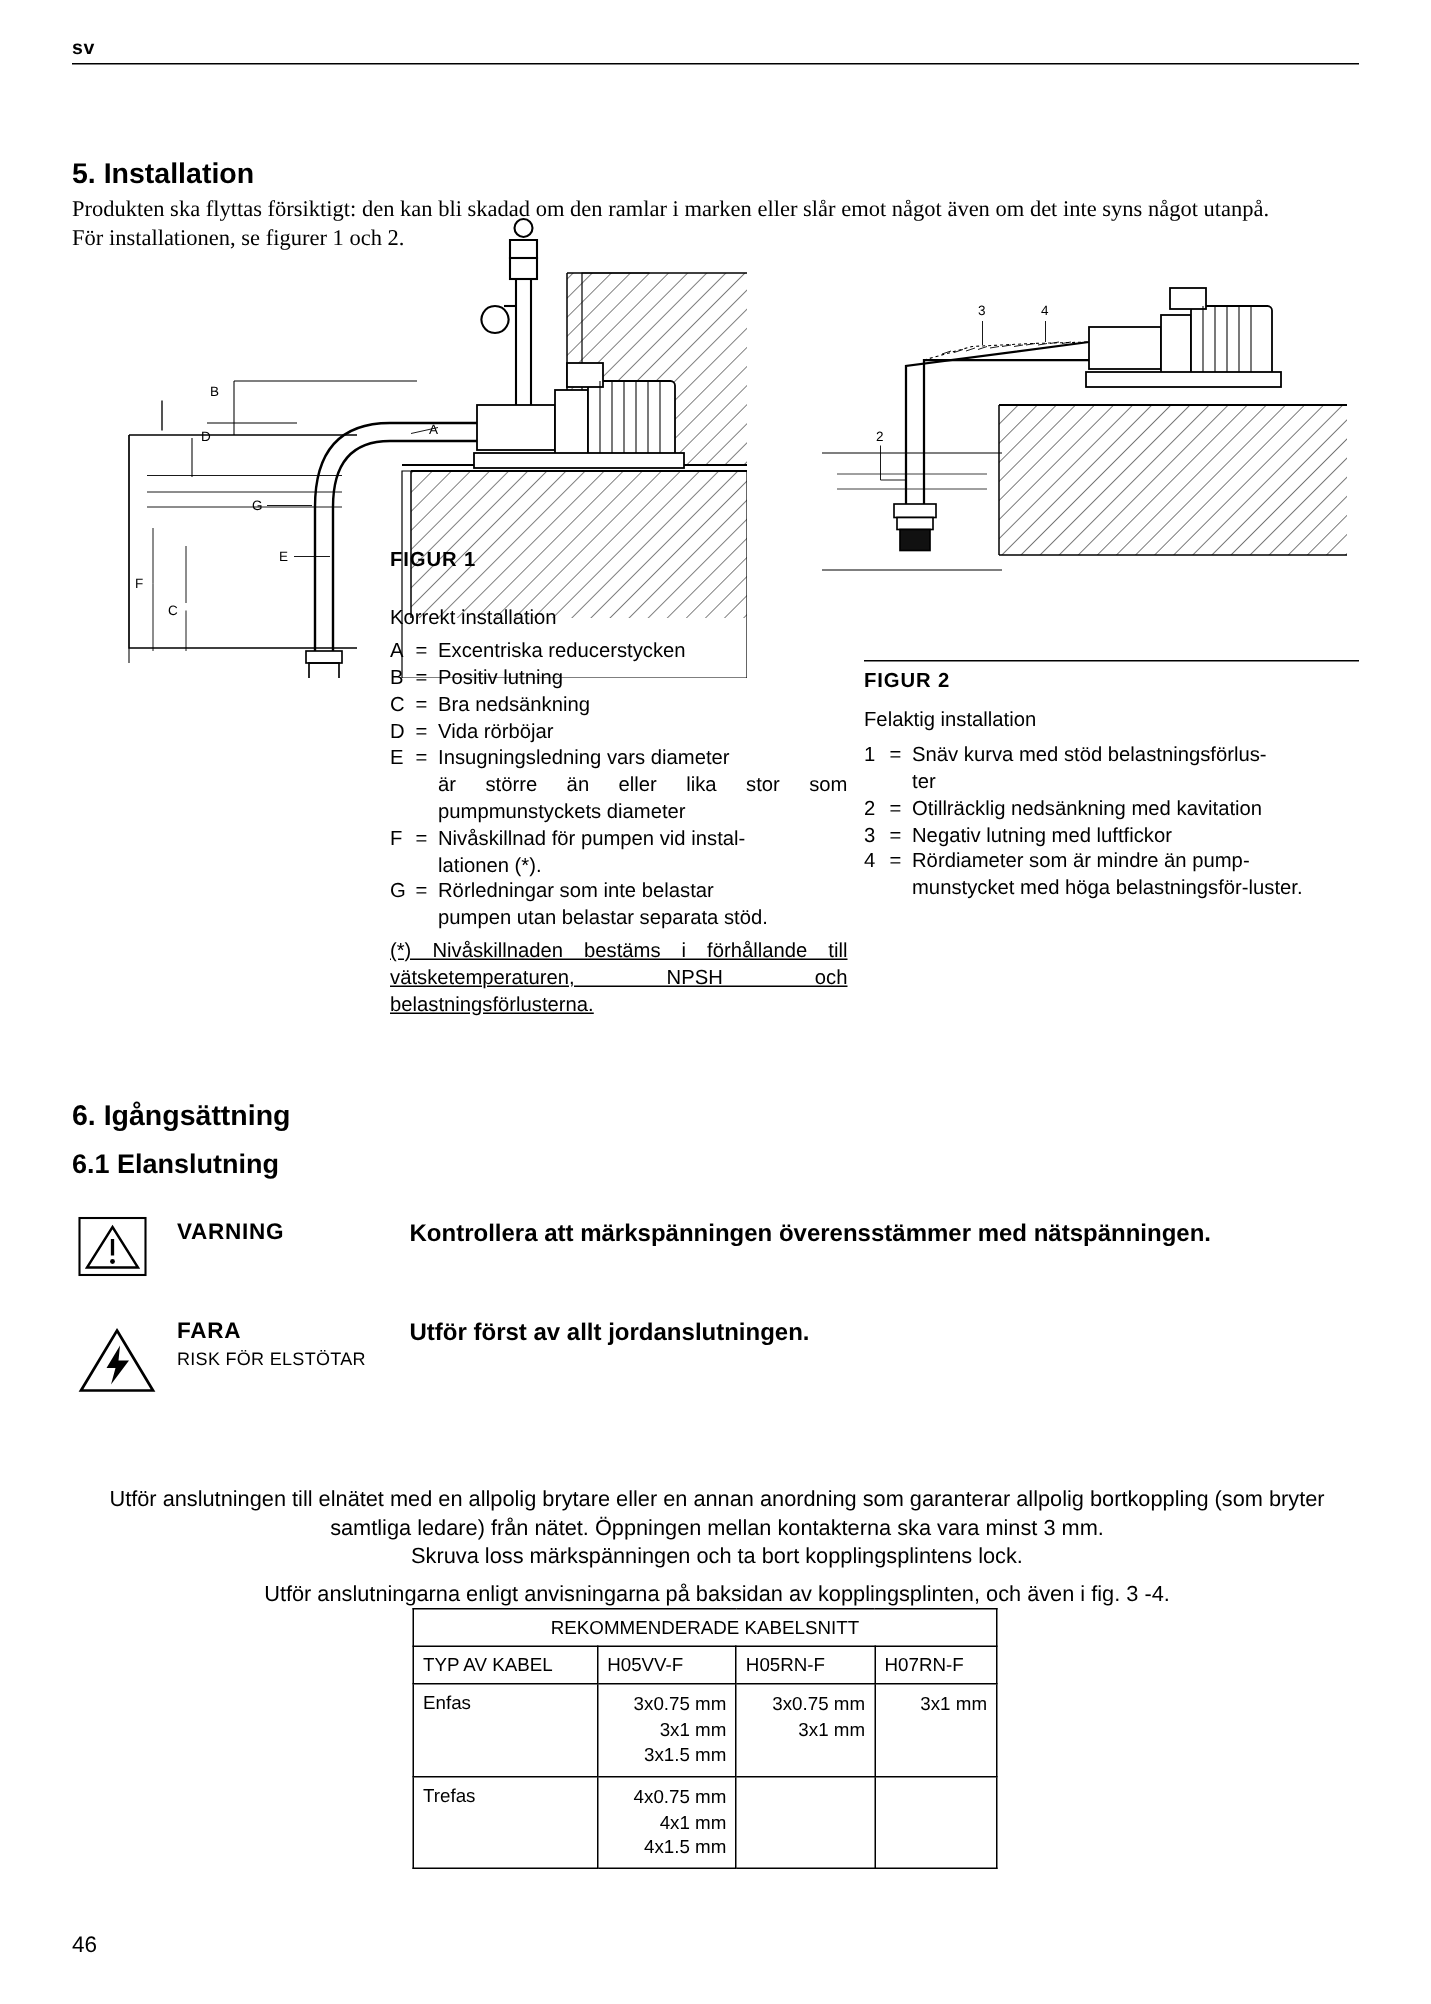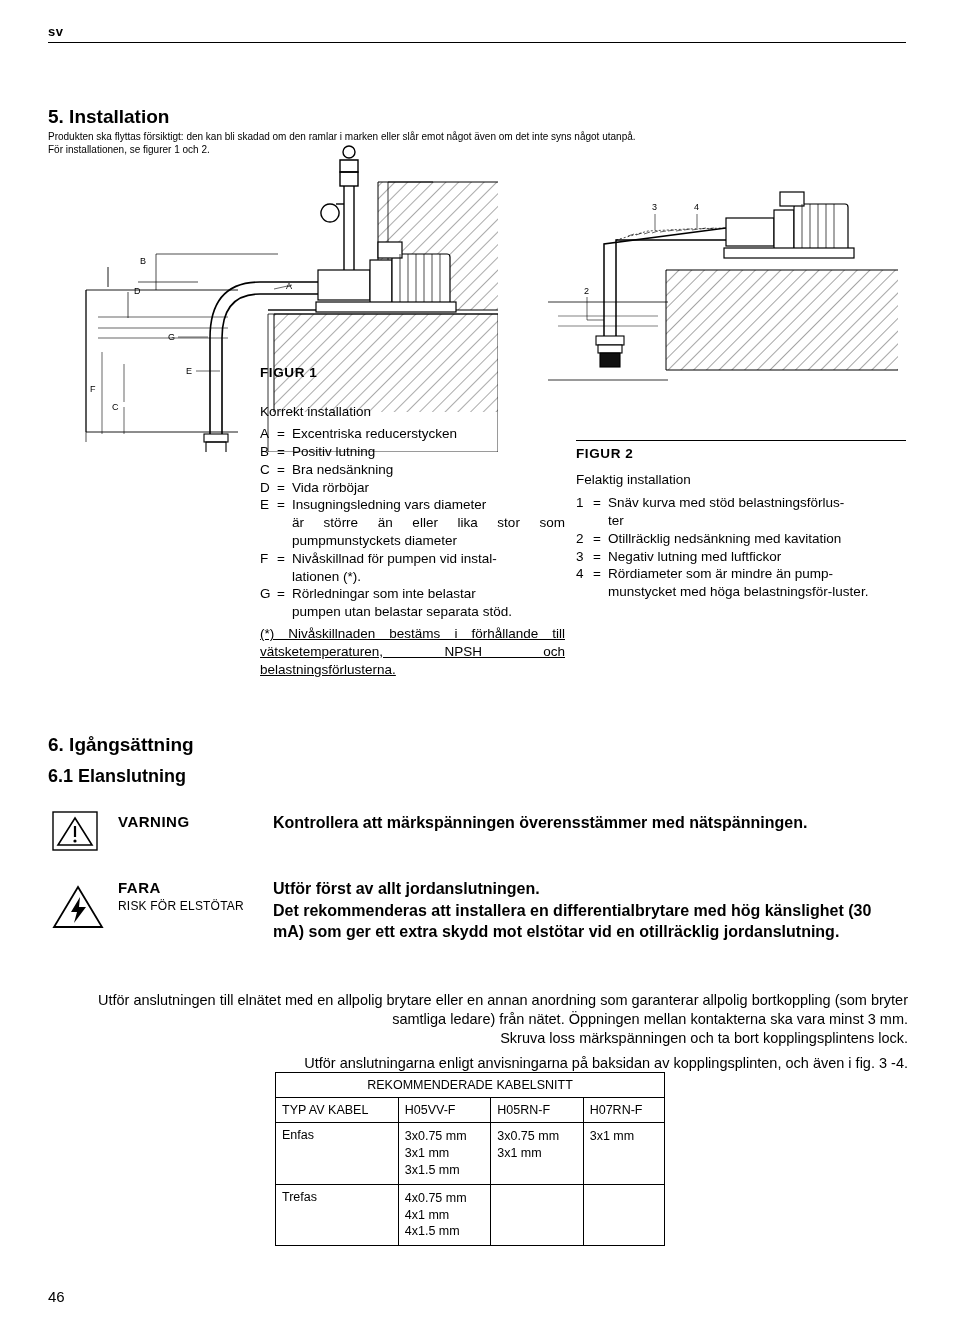--- a/index.html
+++ b/index.html
@@ -21,21 +21,21 @@
     font-size:13px; font-weight:bold; letter-spacing:0.5px;
   }
   .hdr .rule {
     border-bottom:1.4px solid #000; margin-top:3px;
   }
 
   h2.sect {
     font-size:19px; font-weight:bold; margin:0;
   }
   .para {
-    font-size:10px; line-height:1.28; margin:0;
+    font-size:15px; line-height:1.28; margin:0;font-family:Liberation Serif, serif;
   }
 
   #sec5 { position:absolute; left:48px; top:58px; width:860px;margin-top:48px; }
   #sec5 h2 { margin-bottom:3px; }
 
   
   .figures { position:absolute; left:48px; top:142px; width:860px; height:560px; }
 
   .fig-left { position:absolute; left:30px; top:0px; width:420px; height:300px; }
   .fig-right { position:absolute; left:500px; top:42px; width:350px; height:250px; }
@@ -59,28 +59,28 @@
   #sec6 { position:absolute; left:48px; top:734px; width:860px; }
   #sec6 h2 { margin:0 0 10px 0; }
   .sub { font-size:18px; margin:0 0 24px 0;font-weight:bold; }
 
   .warnrow { position:relative; min-height:44px; margin-top:4px; }
   .warn-icon { position:absolute; left:4px; top:0px; }
   .warn-label { position:absolute; left:70px; top:2px; font-size:15px; font-weight:bold; letter-spacing:0.5px;}
   .warn-sub { position:absolute; left:70px; top:22px; font-size:12px; letter-spacing:0.2px;}
   .warn-text { position:absolute; left:225px; top:2px; width:630px; font-size:16px; font-weight:bold; line-height:1.3; }
 
-  .body-text { font-size:14.5px; line-height:1.3; text-align:right; }
+  .body-text { font-size:14.5px; line-height:1.3; text-align:center; }
 
   
   .tblwrap { position:absolute; left:275px; top:1072px; width:390px; }
   table.cable { border-collapse:collapse; width:390px; font-size:12.5px; }
   table.cable td, table.cable th { border:1px solid #000; padding:5px 6px; vertical-align:top; font-weight:normal; text-align:left; }
   table.cable .hdrcell { text-align:center; }
-  .cell-lines div { line-height:1.35; }
+  .cell-lines div { line-height:1.35;text-align:right; }
 
   .pageno { position:absolute; left:48px; top:1288px; font-size:15px; }
 
   svg { display:block; }
 </style>
 </head>
 <body>
 
 <div class="page">
 
@@ -358,21 +358,20 @@
     <div class="warnrow" style="height:96px; margin-top:12px">
       <div class="warn-icon" style="top:6px">
         <svg width="52" height="44" viewBox="0 0 52 44">
           <polygon points="26,2 50,42 2,42" fill="none" stroke="#000" stroke-width="1.8"></polygon>
           <polygon points="28,12 19,27 25,27 22,38 34,22 27,22" fill="#000"></polygon>
         </svg>
       </div>
       <div class="warn-label" style="top:0">FARA</div>
       <div class="warn-sub" style="top:20px">RISK FÖR ELSTÖTAR</div>
       <div class="warn-text" style="top:0">Utför först av allt jordanslutningen.</div>
-      <div class="warn-text" style="top:22px">Det rekommenderas att installera en differentialbrytare med hög känslighet (30 mA) som ger ett extra skydd mot elstötar vid en otillräcklig jordanslutning.</div>
     </div>
 
     <div style="margin-top:16px">
       <p class="body-text" style="margin:0">Utför anslutningen till elnätet med en allpolig brytare eller en annan anordning som garanterar allpolig bortkoppling (som bryter samtliga ledare) från nätet. Öppningen mellan kontakterna ska vara minst 3 mm.</p>
       <p class="body-text" style="margin:0">Skruva loss märkspänningen och ta bort kopplingsplintens lock.</p>
       <p class="body-text" style="margin:6px 0 0 0">Utför anslutningarna enligt anvisningarna på baksidan av kopplingsplinten, och även i fig. 3 -4.</p>
     </div>
   </div>
 
   <div class="tblwrap">

